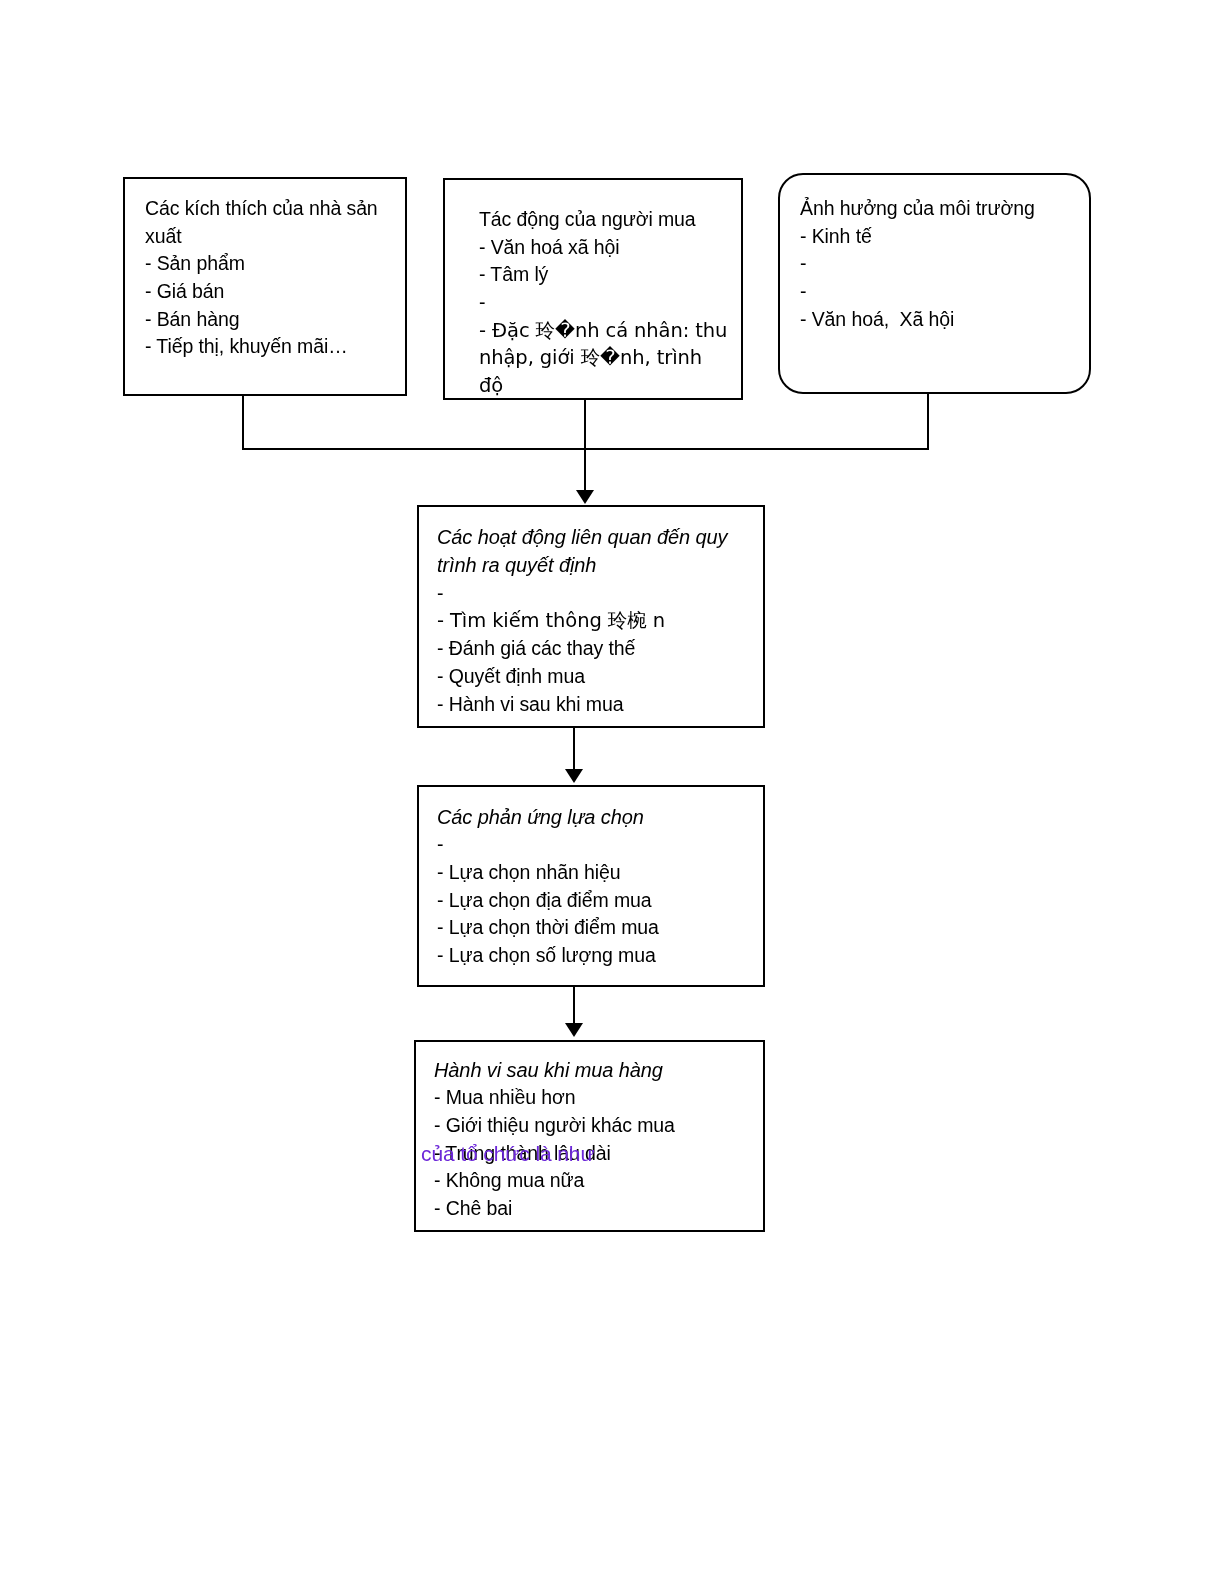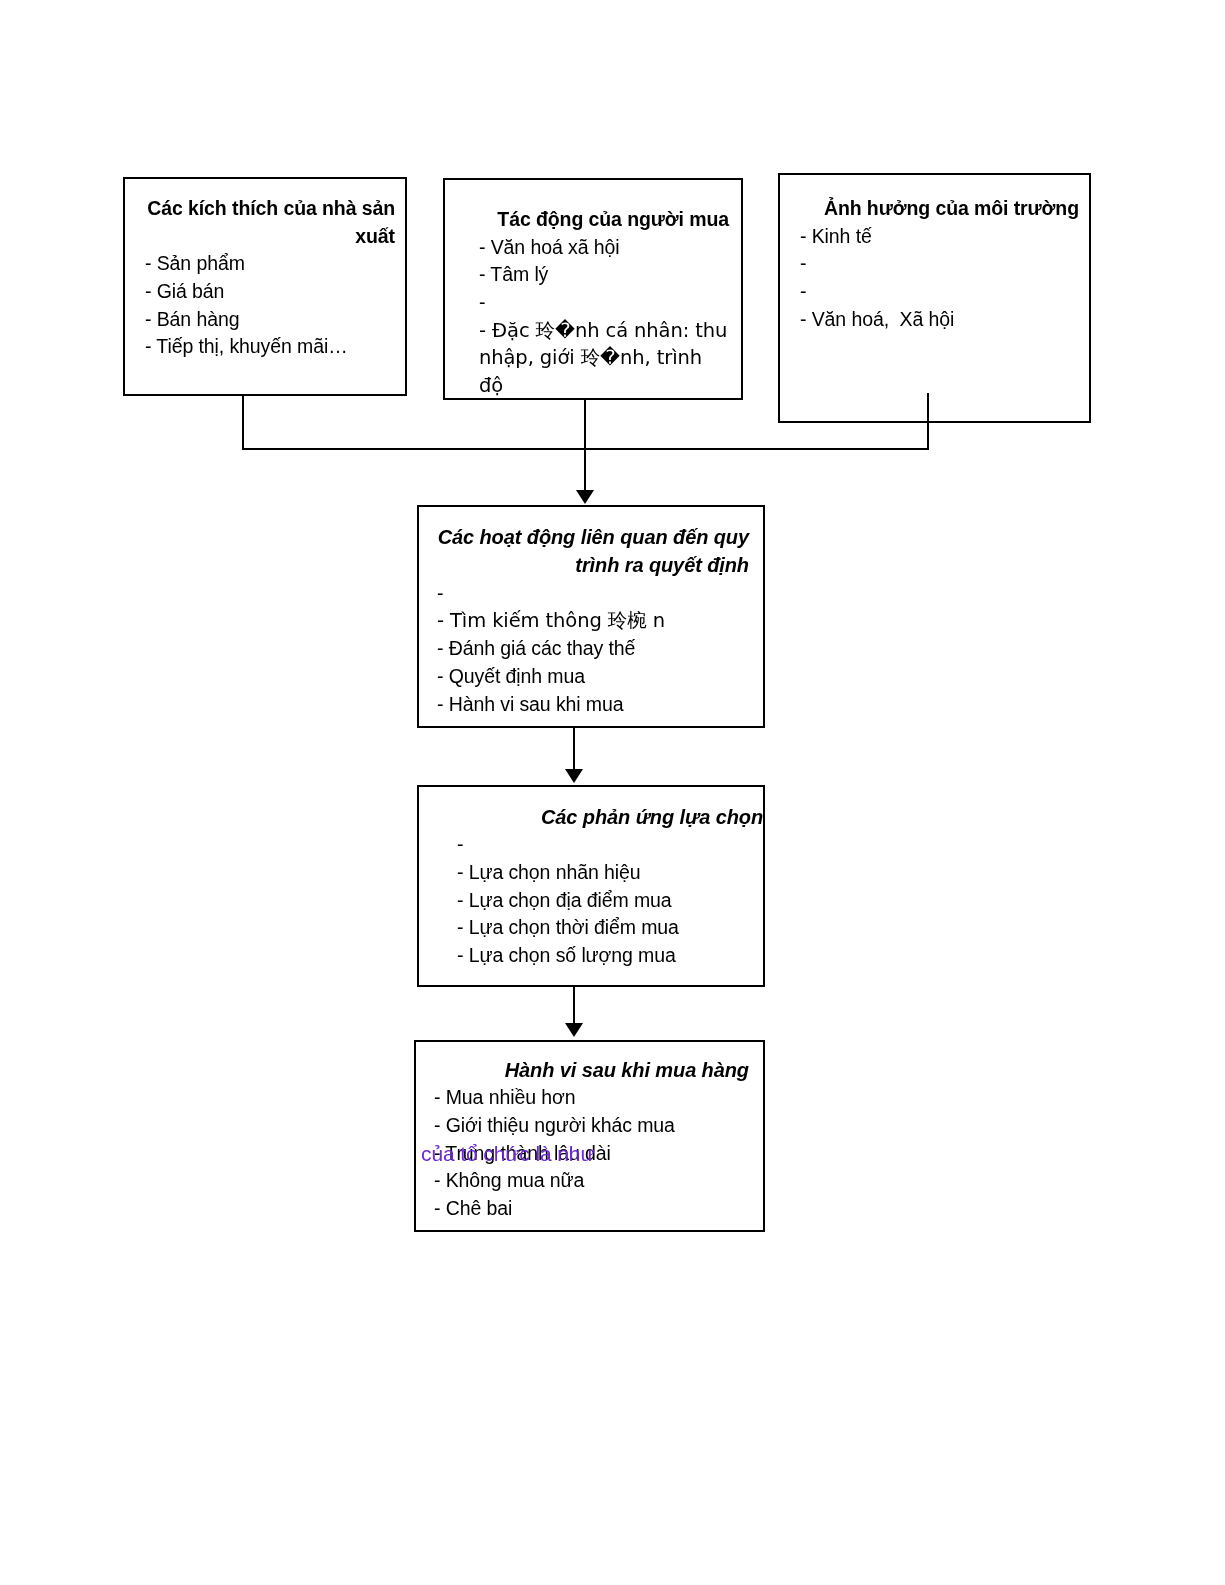--- a/index.html
+++ b/index.html
@@ -23,22 +23,22 @@
   
   .node {
     position: absolute;
     box-sizing: border-box;
     border: 2px solid #000000;
     background: #ffffff;
     padding: 0;
   }
   .node .title {
     display: block;
-    text-align: right;
-    font-weight: bold;
+    text-align: left;
+    font-weight: normal;
     font-size: 19.5px;
     line-height: 1.42;
     letter-spacing: -0.1px;
   }
   .node .title.italic {
     font-style: italic;
     font-size: 20px;
   }
   .node .item {
     display: block;
@@ -58,28 +58,28 @@
     font-family: "DejaVu Sans", sans-serif;
   }
 
   
   #node-producer     { left: 123px; top: 177px;  width: 284px; height: 219px; }
   #node-producer .inner { left: 20px; right: 10px; top: 16px; }
 
   #node-buyer        { left: 443px; top: 178px;  width: 300px; height: 222px; }
   #node-buyer .inner { left: 18px; right: 12px; top: 26px; margin-left: 16px; }
 
-  #node-environment  { left: 778px; top: 173px;  width: 313px; height: 250px; }
+  #node-environment  { left: 778px; top: 173px;  width: 313px; height: 221px; border-radius: 25px; }
   #node-environment .inner { left: 20px; right: 10px; top: 20px; }
 
   #node-decision     { left: 417px; top: 505px;  width: 348px; height: 223px; }
   #node-decision .inner { left: 18px; right: 14px; top: 16px; }
 
   #node-response     { left: 417px; top: 785px;  width: 348px; height: 202px; }
-  #node-response .inner { left: 18px; right: 0; top: 16px; margin-left: 20px; }
+  #node-response .inner { left: 18px; right: 0; top: 16px; }
 
   #node-postpurchase { left: 414px; top: 1040px; width: 351px; height: 192px; padding-left: 44px; }
   #node-postpurchase .inner { left: 18px; right: 14px; top: 14px; }
 
   
   .overlay-text {
     position: absolute;
     left: 421px;
     top: 1141px;
     font-size: 21px;

